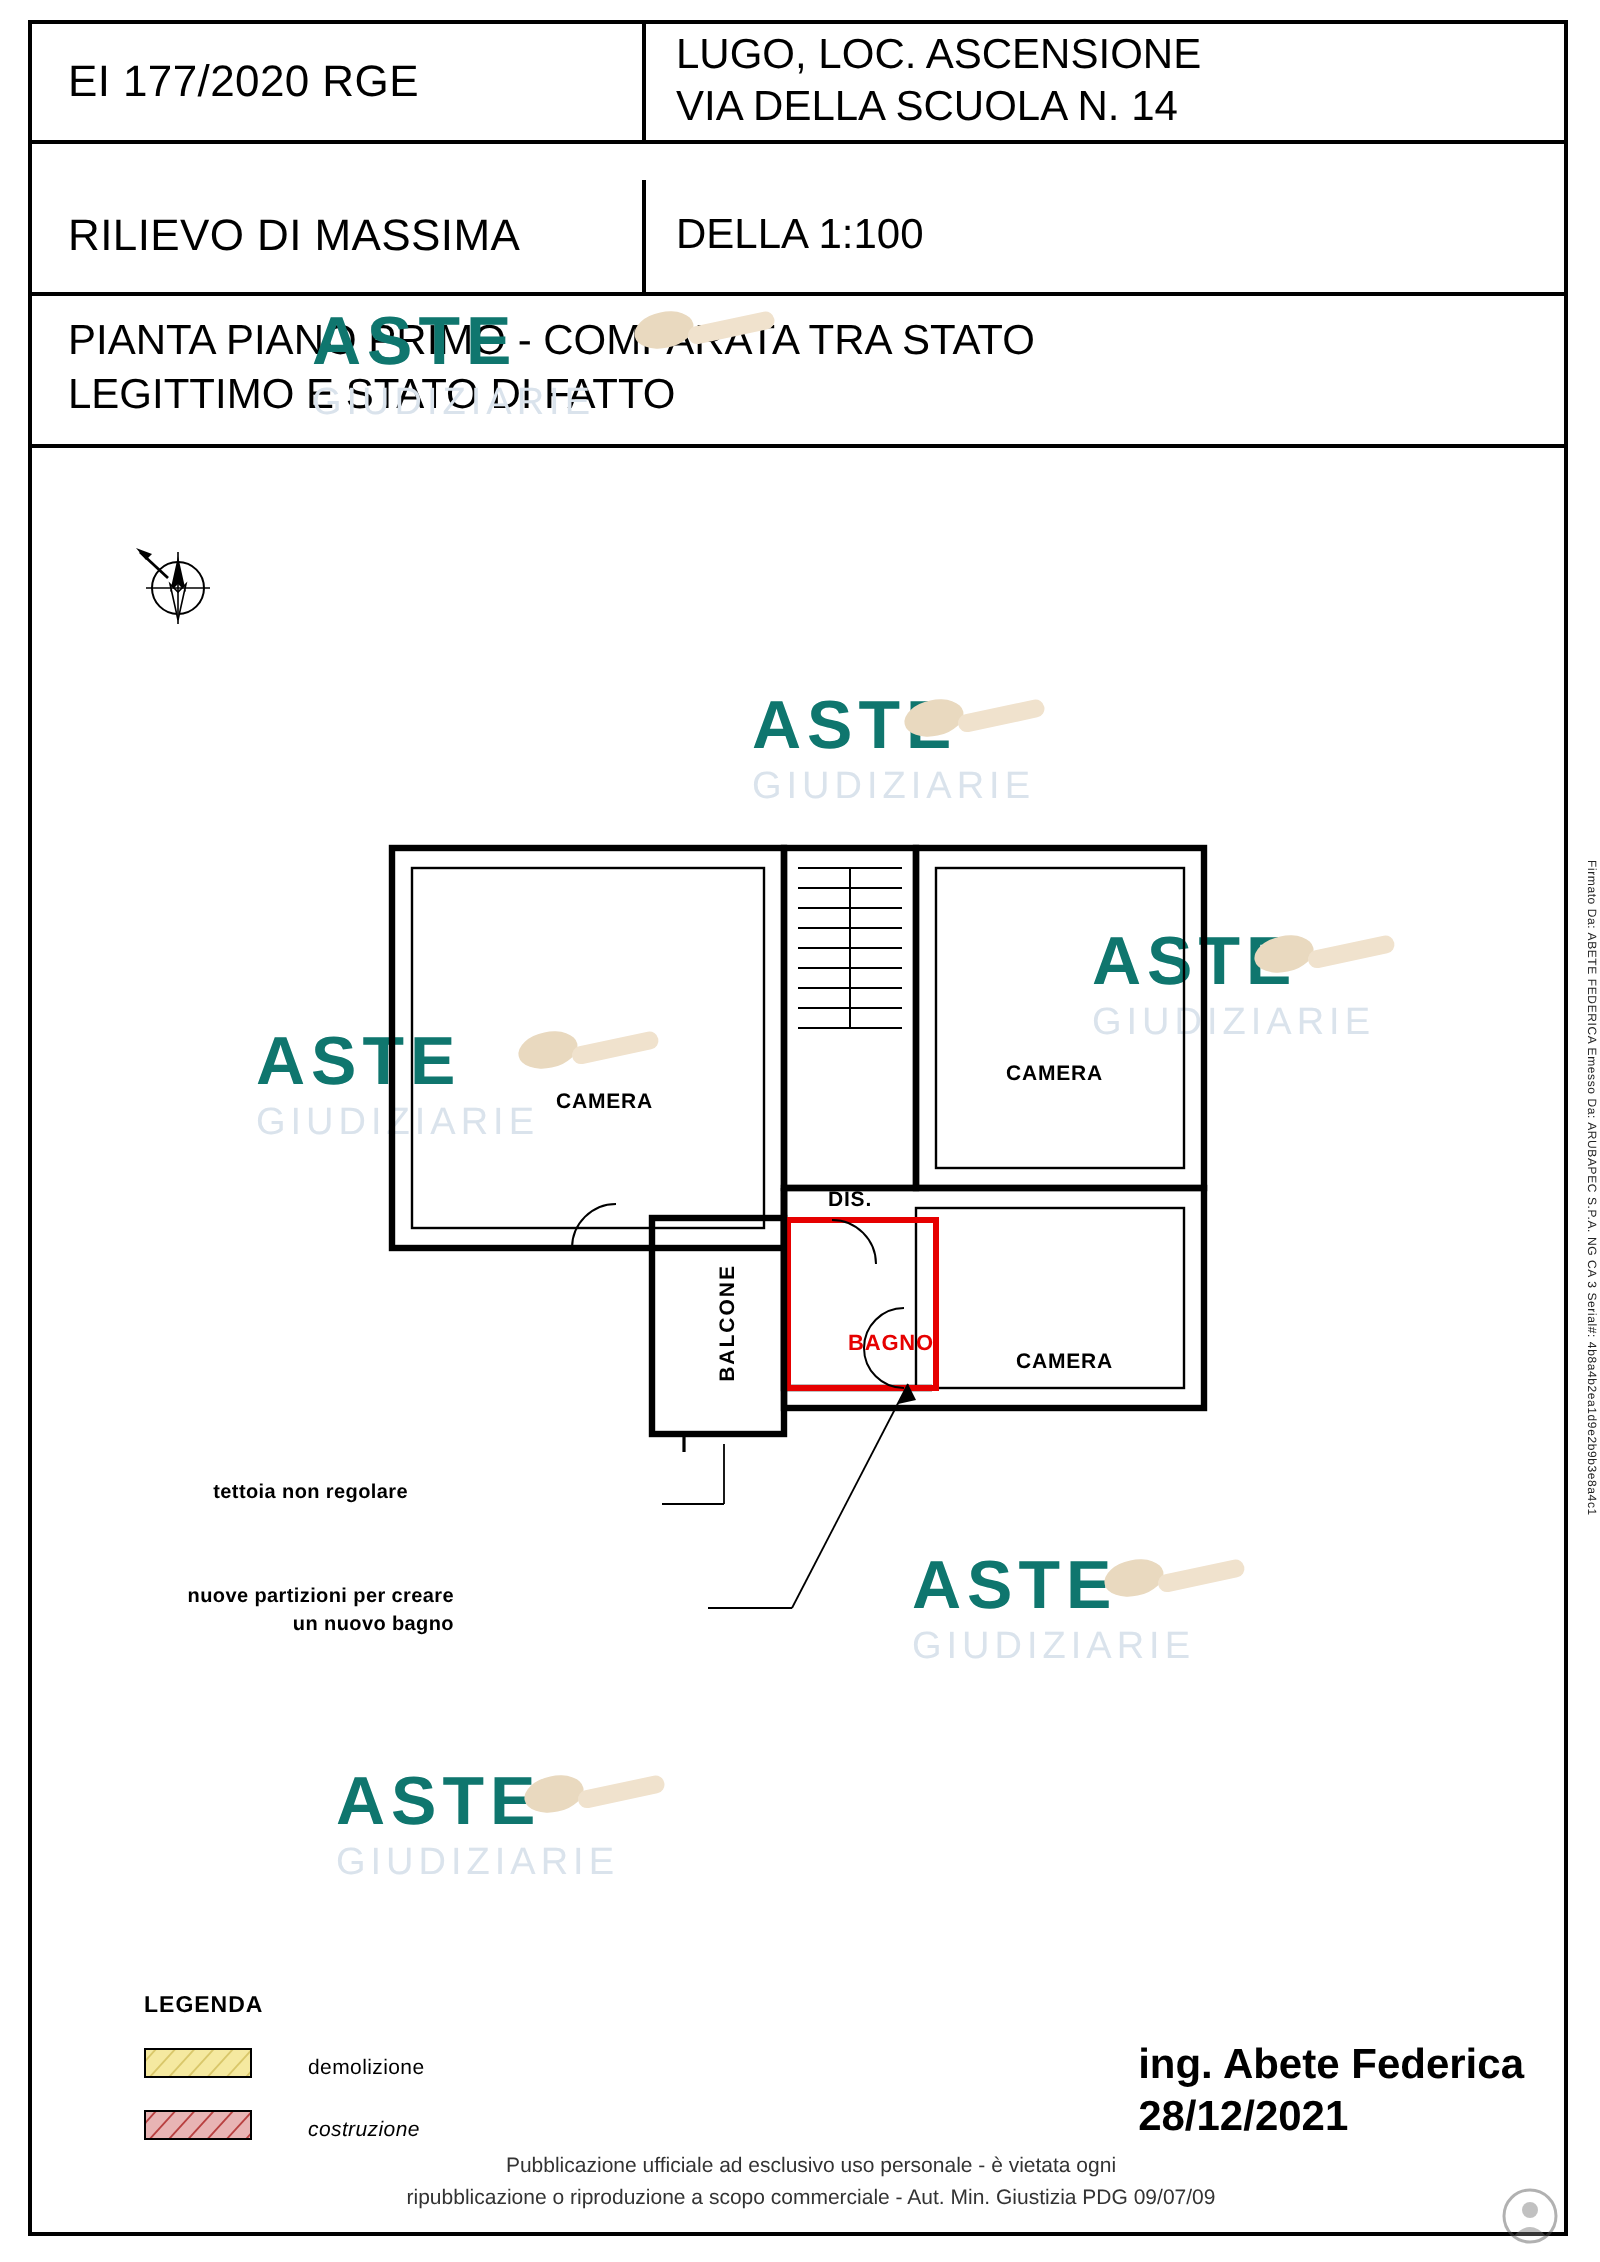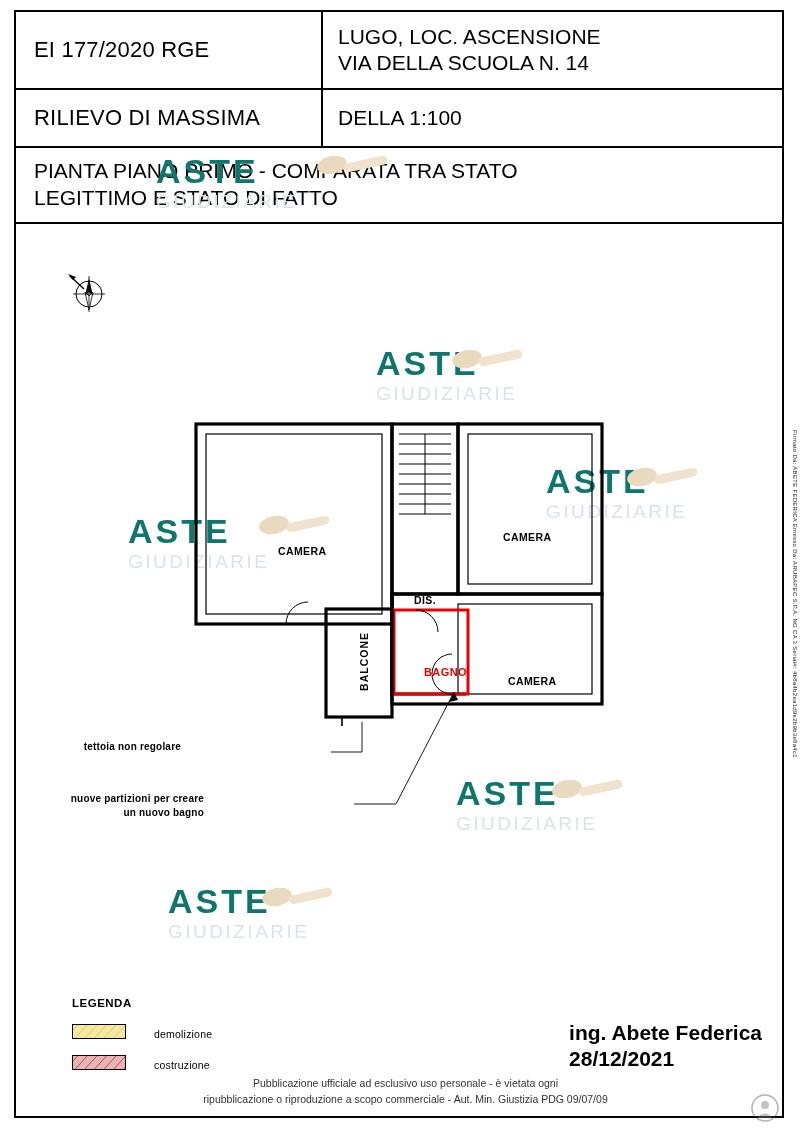--- a/index.html
+++ b/index.html
@@ -26,21 +26,21 @@
     background: #fff;
   }
   
   .tb-row {
     position: absolute;
     left: 0;
     width: 100%;
     border-bottom: 2px solid #000;
     box-sizing: border-box;
   }
-  #tb-row1 { top: 0; height: 78px; }
+  #tb-row1 { top: 0; height: 60px; }
   #tb-row2 { top: 78px; height: 58px; }
   #tb-row3 { top: 136px; height: 76px; }
 
   .tb-div {
     position: absolute;
     top: 0;
     bottom: 0;
     left: 305px;
     border-left: 2px solid #000;
   }
@@ -156,20 +156,21 @@
     writing-mode: vertical-rl;
     transform: rotate(180deg);
     letter-spacing: 1px;
   }
   .ann {
     position: absolute;
     font-size: 10px;
     font-weight: bold;
     line-height: 1.35;
     letter-spacing: 0.2px;
+    margin-left: 23px;
   }
   .ann.right { text-align: right; }
 
   
   .legend-title {
     position: absolute;
     left: 56px;
     top: 773px;
     font-size: 11.5px;
     font-weight: bold;
@@ -418,21 +419,21 @@
       <g stroke="#b84040" stroke-width="1">
         <line x1="-10" y1="18" x2="8" y2="-4"></line>
           <line x1="0" y1="18" x2="18" y2="-4"></line>
         <line x1="10" y1="18" x2="28" y2="-4"></line>
           <line x1="20" y1="18" x2="38" y2="-4"></line>
         <line x1="30" y1="18" x2="48" y2="-4"></line>
           <line x1="40" y1="18" x2="58" y2="-4"></line>
         <line x1="50" y1="18" x2="68" y2="-4"></line>
       </g>
     </svg>
-    <div class="legend-txt" style="left:138px; top:835px;">costruzione</div>
+    <div class="legend-txt" style="left:138px; top:835px;font-style:italic;">costruzione</div>
 
     <div class="sig">
       <div>ing. Abete Federica</div>
       <div>28/12/2021</div>
     </div>
 
     <div class="footer">
       <div>Pubblicazione ufficiale ad esclusivo uso personale - è vietata ogni</div>
       <div>ripubblicazione o riproduzione a scopo commerciale - Aut. Min. Giustizia PDG 09/07/09</div>
     </div>

